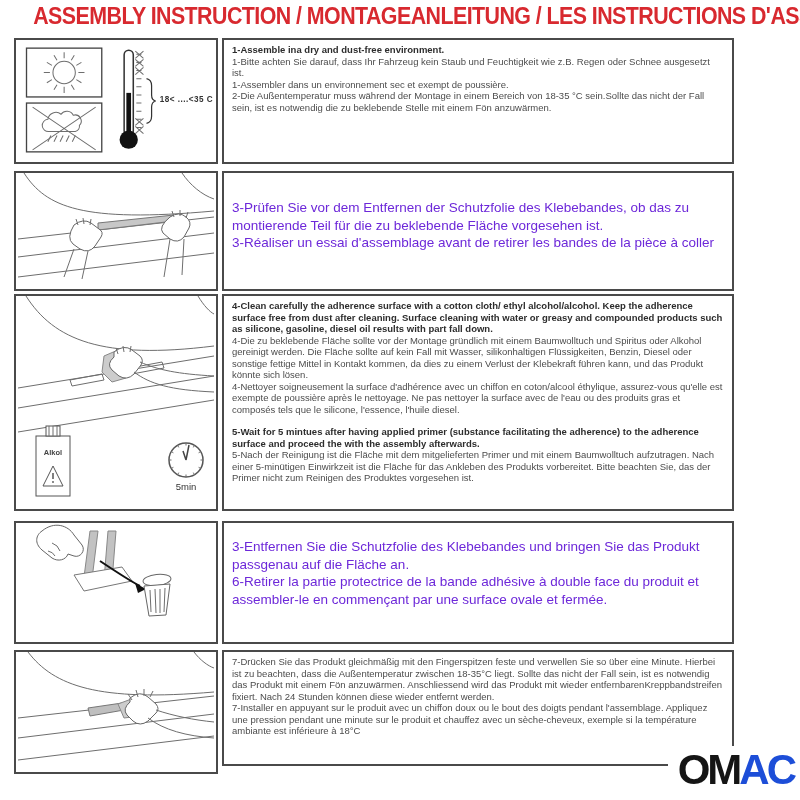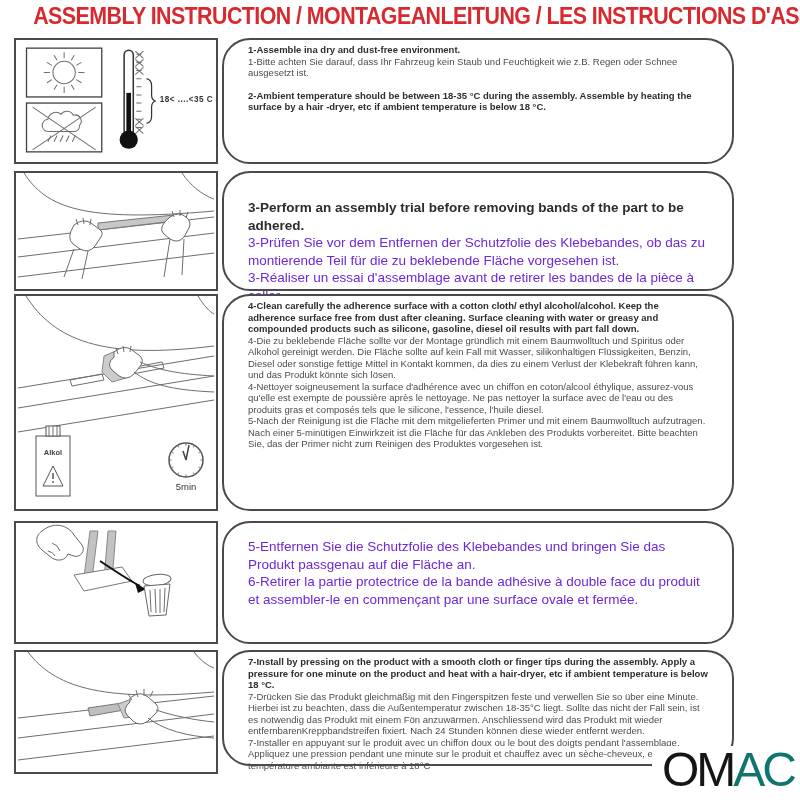--- a/index.html
+++ b/index.html
@@ -7,43 +7,43 @@
     width:800px;height:800px;position:relative;background:#ffffff;
     font-family:"Liberation Sans", sans-serif;overflow:hidden;
   }
   .page-title{position:absolute;top:3px;left:0;width:800px;text-align:center;}
   .page-title span{
     display:inline-block;color:#d8292f;font-weight:700;font-size:23px;
     letter-spacing:-0.6px;white-space:nowrap;transform:scaleX(0.93);
   }
   .illus,.textbox{position:absolute;background:#fff;border:2px solid #4a4a4a;box-sizing:border-box;}
   .illus{left:14px;width:204px;text-align:right;}
-  .textbox{left:222px;width:512px;padding:4px 24px;border-radius:28px;}
+  .textbox{left:222px;width:512px;padding:4px 8px;}
   .r1{top:38px;height:126px}
   .r2{top:171px;height:120px}
   .r3{top:294px;height:217px}
   .r4{top:521px;height:123px}
   .r5i{top:650px;height:124px}
   .r5t{top:650px;height:116px}
   .t2{padding-top:26px}
   .t4{padding-top:15px}
   .small p{font-size:9.5px;line-height:11.5px;margin:0;color:#4c4c4c;}
   .big p{font-size:13.5px;line-height:17.5px;margin:0;color:#6d28d9;}
   p.b{font-weight:700;color:#2d2d2d;}
   p.gap{margin-top:11px;}
   svg{display:block}
   .line{stroke:#6e6e6e;stroke-width:1;fill:none;}
   .dark{stroke:#444;stroke-width:1.3;fill:none;}
   .logo{
     position:absolute;top:746px;right:4px;background:#fff;
     padding:0 2px 0 10px;line-height:48px;white-space:nowrap;
   }
-  .logo span{font-weight:400;font-size:48px;letter-spacing:-3px;}
+  .logo span{font-weight:700;font-size:42px;letter-spacing:-3px;}
   .logo .om{color:#151515;}
-  .logo .ac{color:#0f766e;margin-top:8px;}
+  .logo .ac{color:#1d4ed8;margin-top:8px;}
 </style>
 </head>
 <body>
 
 <div>
 
   <div class="page-title">
     <span>ASSEMBLY INSTRUCTION / MONTAGEANLEITUNG / LES INSTRUCTIONS D'ASSEMBLAGE</span>
   </div>
 
@@ -71,21 +71,22 @@
           <path d="M117,11 l8,7 M125,11 l-8,7 M117,19 l8,7 M125,19 l-8,7 M117,27 l8,7 M125,27 l-8,7 M117,77 l8,7 M125,77 l-8,7 M117,85 l8,7 M125,85 l-8,7"></path>
         </g>
         <path d="M128,38 q5,1 5,7 l0,9 q0,5 4,6 q-4,1 -4,6 l0,9 q0,6 -5,7" fill="none" stroke="#333" stroke-width="1.2"></path>
         <text x="141" y="61" font-size="8" font-weight="bold" fill="#333" textLength="52">18&lt; ....&lt;35 C</text>
       </g>
     </svg>
   </div>
   <div class="textbox small r1">
     <p class="b">1-Assemble ina dry and dust-free environment.</p>
     <p>1-Bitte achten Sie darauf, dass Ihr Fahrzeug kein Staub und Feuchtigkeit wie z.B. Regen oder Schnee ausgesetzt ist.</p>
-    <p class="b gap">2-Ambient temperature should be between 18-35 °C  during the assembly. Assemble by heating the surface by a hair -dryer, etc if ambient temperature is below 18 °C.</p>
+    <p>1-Assembler dans un environnement sec et exempt de poussière.</p>
+    <p>2-Die Außentemperatur muss während der Montage in einem Bereich von 18-35 °C  sein.Sollte das nicht der Fall sein, ist es notwendig die zu beklebende Stelle mit einem Fön anzuwärmen.</p>
   </div>
 
   <div class="illus r2">
     <svg viewBox="0 0 196 116" width="200" height="116">
       <g class="line">
         <path d="M6,0 C28,34 64,50 196,38"></path>
         <path d="M164,0 C172,12 184,22 196,26"></path>
         <path d="M0,66 L196,44 M0,84 L196,60 M0,104 L196,80"></path>
       </g>
       <polygon points="80,50 156,42 156,48 80,57" fill="#c7c7c7" stroke="#777"></polygon>
@@ -95,21 +96,20 @@
         <path class="line" d="M56,76 L46,104 M70,78 L64,106"></path>
       </g>
       <g>
         <path d="M152,44 q9,-6 16,0 q6,5 3,11 l-5,9 q-6,7 -14,2 l-7,-6 q-5,-6 7,-16 Z" fill="#fff" stroke="#666"></path>
         <path class="line" d="M156,44 l-2,-6 M162,43 l0,-6 M168,45 l2,-6"></path>
         <path class="line" d="M152,66 L146,104 M166,66 L164,102"></path>
       </g>
     </svg>
   </div>
   <div class="textbox big t2 r2">
-    <p class="b">3-Perform an assembly trial before removing bands of the part to be adhered.</p>
     <p>3-Prüfen Sie vor dem Entfernen der Schutzfolie des Klebebandes, ob das zu montierende Teil für die zu beklebende Fläche vorgesehen ist.</p>
     <p>3-Réaliser un essai d'assemblage avant de retirer les bandes de la pièce à coller</p>
   </div>
 
   <div class="illus r3">
     <svg viewBox="0 0 196 213" width="200" height="213">
       <g class="line">
         <path d="M8,0 C36,44 84,64 196,50"></path>
         <path d="M180,0 C186,10 192,16 196,18"></path>
         <path d="M0,92 L196,60 M0,112 L196,80 M0,136 L196,104"></path>
@@ -139,20 +139,21 @@
         </g>
         <path d="M168,164 L171,149 M168,164 L165,155" stroke="#444" stroke-width="1.5" fill="none"></path>
         <text x="168" y="194" font-size="9.5" fill="#333" text-anchor="middle">5min</text>
       </g>
     </svg>
   </div>
   <div class="textbox small r3">
     <p class="b">4-Clean carefully the adherence surface with a cotton cloth/ ethyl alcohol/alcohol. Keep the adherence surface free from dust after cleaning. Surface cleaning with water or greasy and compounded products such as silicone, gasoline, diesel oil results with part fall down.</p>
     <p>4-Die zu beklebende Fläche sollte vor der Montage gründlich mit einem Baumwolltuch und Spiritus oder Alkohol gereinigt werden. Die Fläche sollte auf kein Fall mit Wasser, silikonhaltigen Flüssigkeiten, Benzin, Diesel oder sonstige fettige Mittel in Kontakt kommen, da dies zu einem Verlust der Klebekraft führen kann, und das Produkt könnte sich lösen.</p>
     <p>4-Nettoyer soigneusement la surface d'adhérence avec un chiffon en coton/alcool éthylique, assurez-vous qu'elle est exempte de poussière après le nettoyage. Ne pas nettoyer la surface avec de l'eau ou des produits gras et composés tels que le silicone, l'essence, l'huile diesel.</p>
+    <p class="b gap">5-Wait for 5 mintues after having applied primer (substance facilitating the adherence) to the adherence surface and proceed the with the assembly afterwards.</p>
     <p>5-Nach der Reinigung ist die Fläche mit dem mitgelieferten Primer und mit einem Baumwolltuch aufzutragen. Nach einer 5-minütigen Einwirkzeit ist die Fläche für das Ankleben des Produkts vorbereitet. Bitte beachten Sie, das der Primer nicht zum Reinigen des Produktes vorgesehen ist.</p>
   </div>
 
   <div class="illus r4">
     <svg viewBox="0 0 196 119" width="200" height="119">
       <g>
         <path d="M24,8 C36,-2 50,2 56,12 l8,10 c4,6 -2,13 -8,11 l-6,-2 c-2,6 -10,8 -16,4 l-10,-8 C16,20 18,12 24,8 Z" fill="#fff" stroke="#666"></path>
         <path class="line" d="M34,20 q6,2 8,8 M30,28 q5,1 7,5"></path>
       </g>
       <g>
@@ -165,42 +166,41 @@
         <polygon points="128,66 117,60 120,70" fill="#111"></polygon>
       </g>
       <g>
         <ellipse cx="139" cy="57" rx="14" ry="5.5" transform="rotate(-6 139 57)" fill="#fff" stroke="#666"></ellipse>
         <path d="M126,63 L152,61 L148,92 L131,93 Z" fill="#fff" stroke="#666"></path>
         <path class="line" d="M132,67 L133,89 M137,66 L138,90 M142,66 L142,90 M147,65 L146,89"></path>
       </g>
     </svg>
   </div>
   <div class="textbox big t4 r4">
-    <p>5-Entfernen Sie die Schutzfolie des Klebebandes und bringen Sie das Produkt passgenau auf die Fläche an.</p>
+    <p>3-Entfernen Sie die Schutzfolie des Klebebandes und bringen Sie das Produkt passgenau auf die Fläche an.</p>
     <p>6-Retirer la partie protectrice de la bande adhésive à double face du produit et assembler-le en commençant par une surface ovale et fermée.</p>
   </div>
 
   <div class="illus r5i">
     <svg viewBox="0 0 196 120" width="200" height="120">
       <g class="line">
         <path d="M10,0 C36,34 80,50 196,40"></path>
         <path d="M176,0 C182,8 190,14 196,16"></path>
         <path d="M0,66 L196,44 M0,86 L196,62 M0,108 L196,84"></path>
       </g>
       <polygon points="70,56 104,51 106,58 72,64" fill="#bfbfbf" stroke="#777"></polygon>
       <g>
         <polygon points="100,52 116,46 126,52 122,64 106,66" fill="#cccccc" stroke="#888"></polygon>
         <path d="M112,46 q10,-8 18,-1 l8,7 q4,5 0,9 l-8,8 q-8,6 -15,0 l-6,-6 q-5,-6 3,-13 Z" fill="#fff" stroke="#666"></path>
         <path class="line" d="M114,48 l-4,-6 M120,45 l-2,-7 M126,44 l0,-7 M132,45 l3,-6"></path>
         <path class="line" d="M130,66 C146,78 168,84 196,86 M138,58 C156,64 176,68 196,70"></path>
       </g>
     </svg>
   </div>
   <div class="textbox small r5t">
-    <p class="b">7-Install by pressing on the product with a smooth cloth or finger tips during the assembly. Apply a pressure for one minute on the product and heat with a hair-dryer, etc if ambient temperature is below 18 °C.</p>
     <p>7-Drücken Sie das Produkt gleichmäßig mit den Fingerspitzen feste und verwellen Sie so über eine Minute. Hierbei ist zu beachten, dass die Außentemperatur zwischen 18-35°C liegt. Sollte das nicht der Fall sein, ist es notwendig das Produkt mit einem Fön anzuwärmen. Anschliessend wird das Produkt mit wieder entfernbarenKreppbandstreifen fixiert. Nach 24 Stunden können diese wieder entfernt werden.</p>
     <p>7-Installer en appuyant sur le produit avec un chiffon doux ou le bout des doigts pendant l'assemblage. Appliquez une pression pendant une minute sur le produit et chauffez avec un sèche-cheveux, exemple si la température ambiante est inférieure à 18°C</p>
   </div>
 
   <div class="logo">
     <span class="om">OM</span><span class="ac">AC</span>
   </div>
 
 </div>
 

